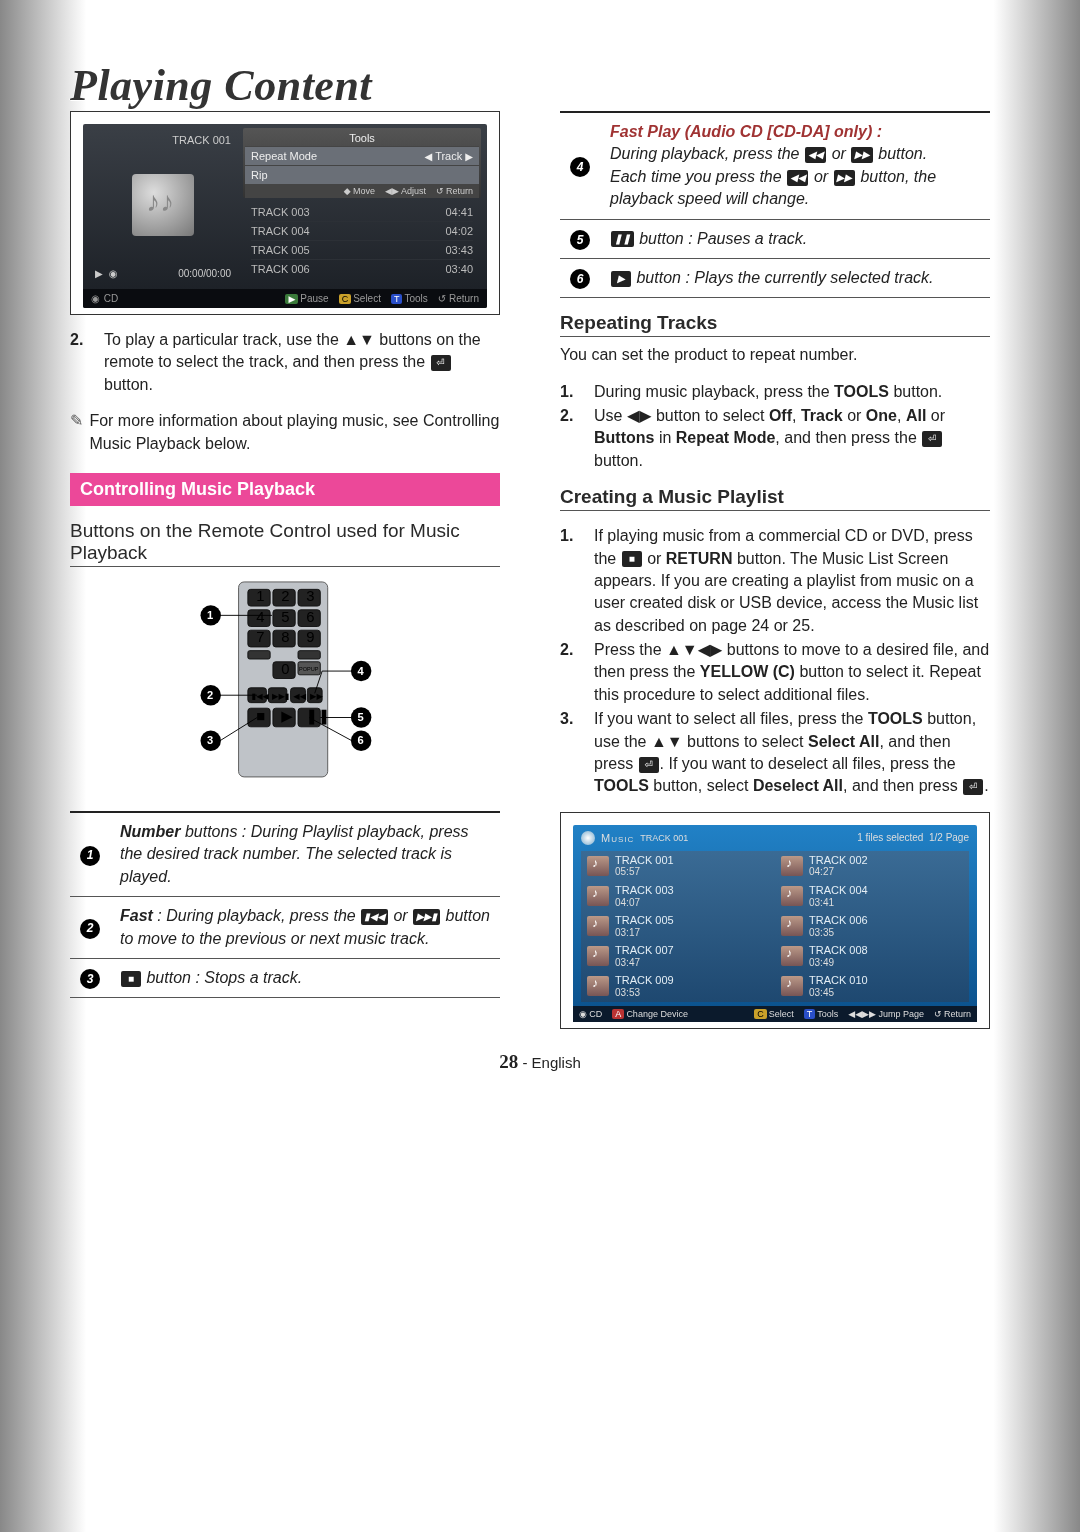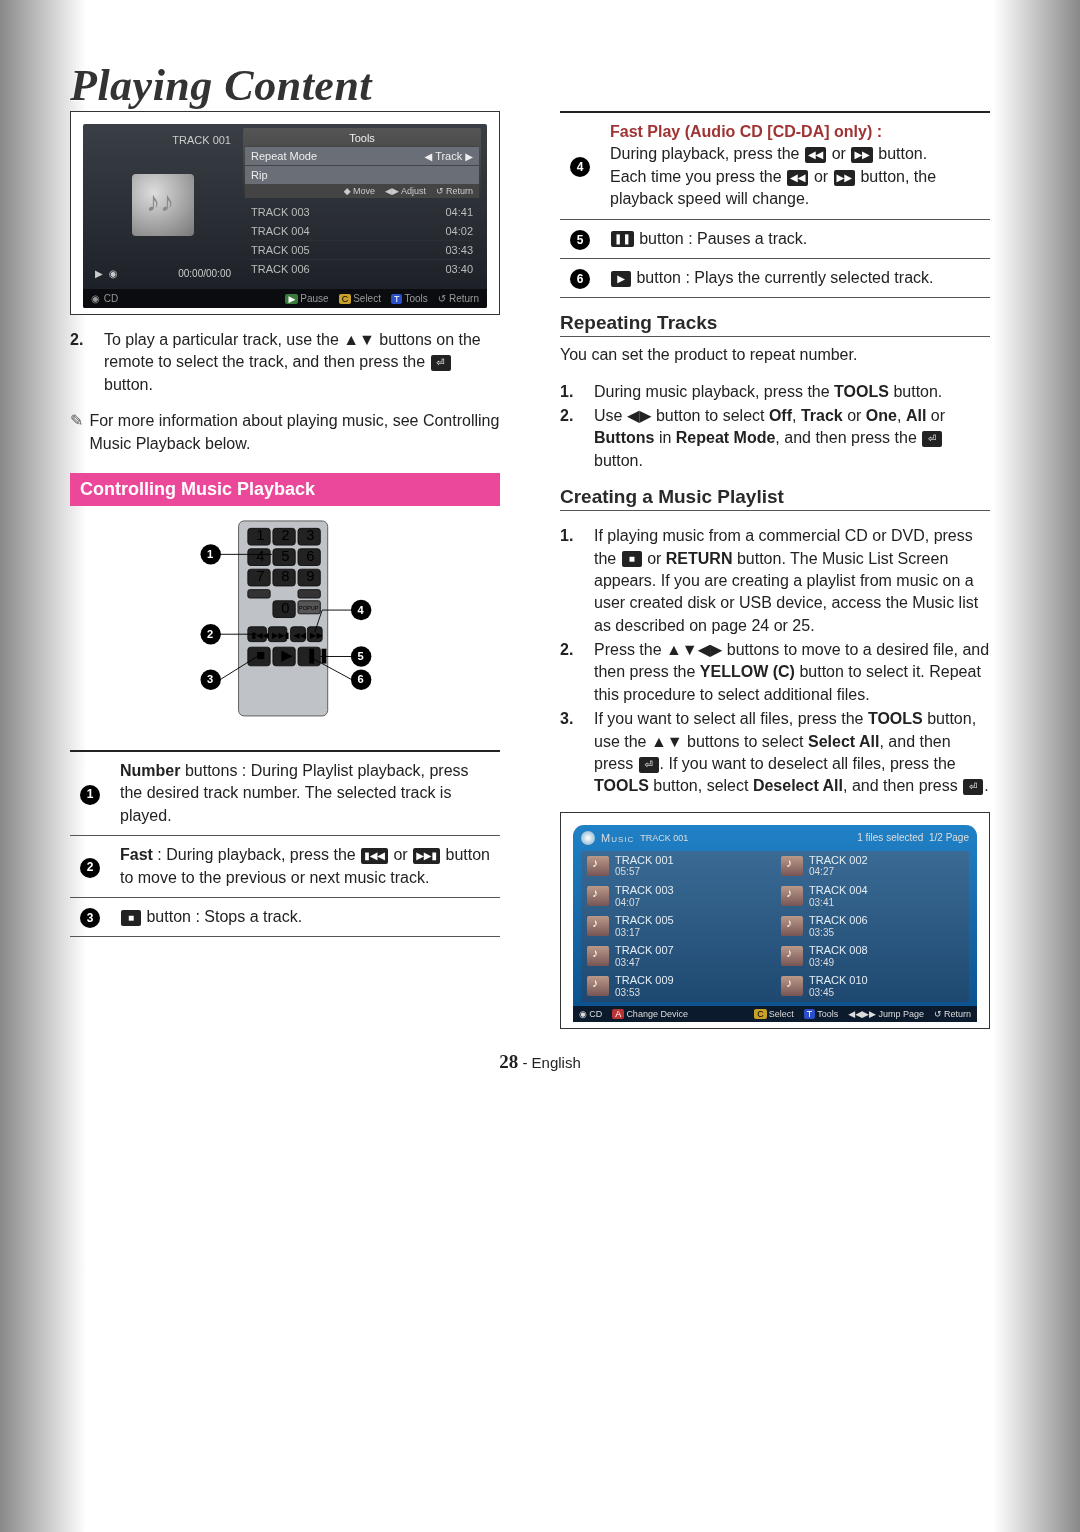--- a/index.html
+++ b/index.html
@@ -106,38 +106,38 @@
   .h-bar { background: #ec4899; color: #fff; font-weight: bold; padding: 6px 10px; font-size: 18px; margin: 18px 0 8px 0; }
   .h-sub { font-size: 19px; font-weight: normal; color: #2a2a2a; border-bottom: 1px solid #555; padding-bottom: 2px; margin: 14px 0 6px 0; font-family: Arial; }
   p.body { line-height: 1.45; margin-bottom: 8px; }
   
   
   .remote-wrap { text-align: center; margin: 8px 0 12px 0; }
   .remote-svg { width: 260px; height: 220px; }
   
   
   .legend { border-top: 2px solid #222; width: 100%; border-collapse: collapse; font-size: 16px; }
-  .legend td { border-bottom: 1px solid #555; padding: 8px 10px; vertical-align: middle; line-height: 1.4; }
+  .legend td { border-bottom: 1px solid #555; padding: 8px 10px; vertical-align: middle; line-height: 1.4; font-style: italic; }
   .legend td.circ-cell { width: 34px; text-align: center; }
   .circ {
     display: inline-flex; width: 20px; height: 20px; border-radius: 50%;
     background: #000; color: #fff; justify-content: center; align-items: center;
     font-size: 12px; font-weight: bold;
   }
   .key {
     display: inline-flex; justify-content: center; align-items: center;
     min-width: 20px; height: 16px; border-radius: 2px;
     background: #222; color: #fff; font-size: 10px; padding: 0 3px;
     vertical-align: middle; margin: 0 1px;
   }
   
   
   .music-screen {
     background: linear-gradient(#2181c6, #0a4f8a);
-    border-radius: 11px; color: #ddd; font-size: 11px;
+    border-radius: 2px; color: #ddd; font-size: 11px;
     padding: 6px 8px 0 8px;
   }
   .ms-hdr { display: flex; align-items: center; margin-bottom: 6px; gap: 6px; }
   .ms-hdr .disc { width:14px; height:14px; border-radius:50%; background: radial-gradient(#fff,#7ac); }
   .ms-hdr .mtitle { font-variant: small-caps; letter-spacing: 1px; }
   .ms-hdr .right { margin-left: auto; font-size: 10px; }
   .ms-grid { display: grid; grid-template-columns: 1fr 1fr; gap: 0; background: linear-gradient(#3a6b95, #1e4870); }
   .ms-item { display: flex; align-items: center; gap: 6px; padding: 3px 6px; }
   .ms-item .ico {
     width: 22px; height: 20px;
@@ -238,20 +238,21 @@
           <span>button.</span>
         </span>
       </li>
     </ol>
     <p class="note">
         <span>For more information about playing music, see Controlling Music Playback below.</span>
       </p>
 
     <div class="h-bar">Controlling Music Playback</div>
 
+    <div class="h-sub">Buttons on the Remote Control used for Music Playback</div>
 
     <div class="remote-wrap">
       <svg class="remote-svg" viewBox="0 0 280 230">
 
         <rect x="90" y="4" width="96" height="210" rx="6" fill="#bfc3c8" stroke="#555"></rect>
 
         <g fill="#222" stroke="#111">
 
           <rect x="100" y="12" width="24" height="18" rx="3"></rect>
             <rect x="127" y="12" width="24" height="18" rx="3"></rect>

